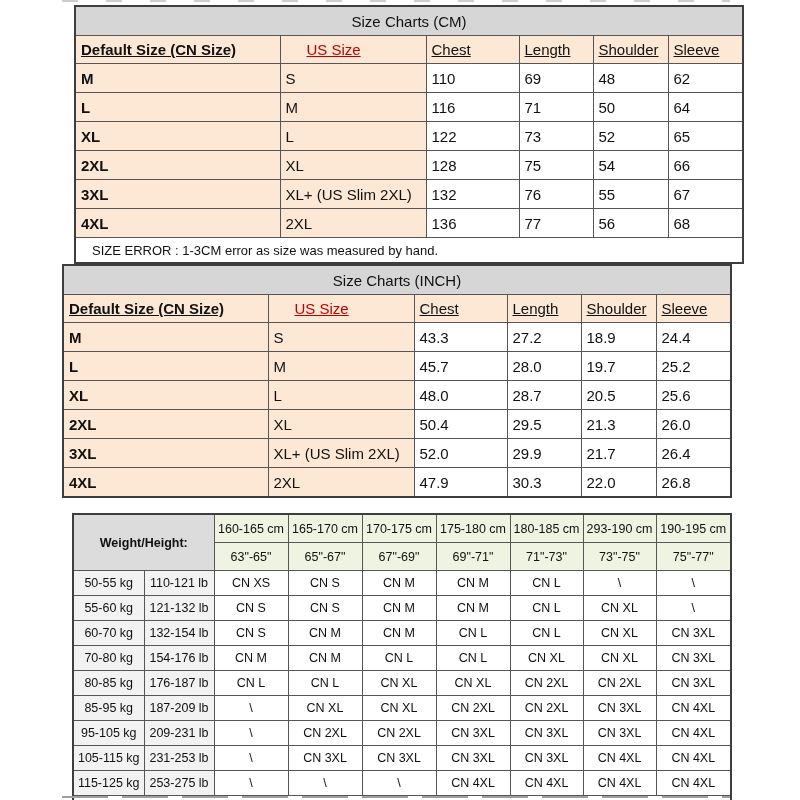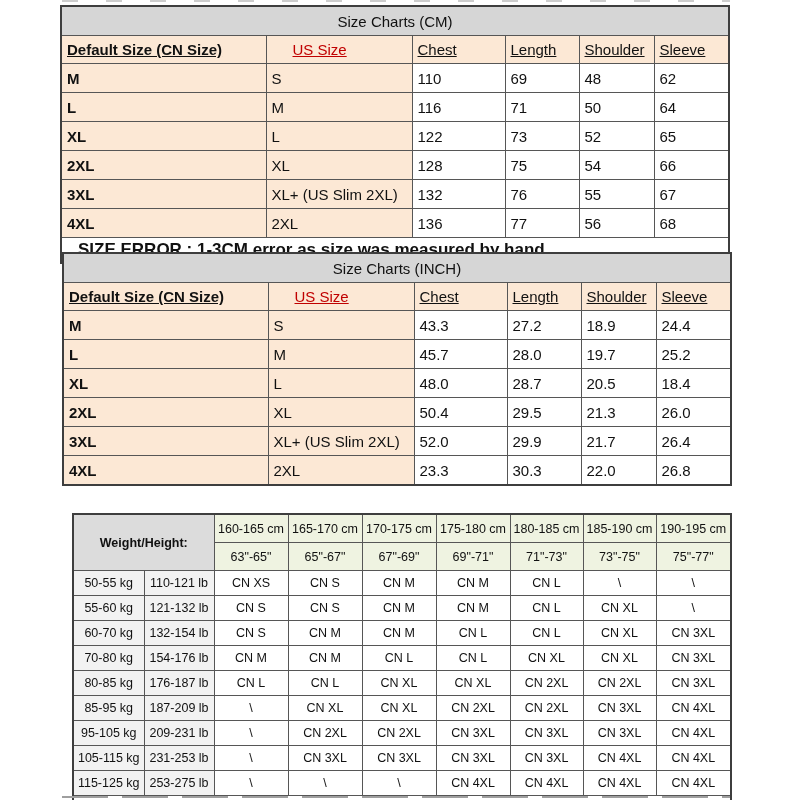--- a/index.html
+++ b/index.html
@@ -6,31 +6,31 @@
   body{
     width:800px;height:800px;background:#ffffff;position:relative;
     font-family:"Liberation Sans","DejaVu Sans",sans-serif;
     color:#111;overflow:hidden;
   }
   table{border-collapse:collapse;table-layout:fixed;position:absolute;
         border:2px solid var(--border-dark,#3e3e3e);background:#fff;}
   td{border:1px solid var(--border-inner,#565656);overflow:hidden;white-space:nowrap;}
 
   
-  #table-cm{left:60px;top:5px;width:668px;}
-  #table-inch{left:62px;top:252px;width:668px;}
+  #table-cm{left:74px;top:5px;width:668px;}
+  #table-inch{left:62px;top:264px;width:668px;}
   .size-chart td{font-size:15px;padding:1px 5px;vertical-align:middle;}
   .size-chart .trow td{background:var(--title-bar-gray,#d6d6d6);text-align:center;height:26px;}
   .size-chart .hrow td{background:var(--header-peach,#fce8d5);height:25px;text-decoration:underline;}
   .size-chart .hrow td.c0{font-weight:bold;}
   .size-chart .hrow td.c1{color:var(--us-size-red,#c00000);padding-left:26px;}
   .size-chart .drow td{height:26px;}
   .size-chart .drow td.cn{background:var(--header-peach,#fce8d5);font-weight:bold;}
   .size-chart .drow td.us{background:var(--header-peach,#fce8d5);}
-  .size-chart .nrow td{height:20px;font-size:17px;padding:2px 16px;font-weight:bold;}
+  .size-chart .nrow td{height:20px;font-size:13px;padding:2px 16px;}
 
   
   #table-wh{left:72px;top:513px;width:658px;}
   #table-wh td{font-size:12.5px;text-align:center;vertical-align:middle;padding:1px 2px;}
   #table-wh .hrow td{height:25px;background:var(--height-header-green,#eff3e1);}
   #table-wh td.corner{background:var(--corner-gray,#dcdcdc);font-weight:bold;}
   #table-wh .drow td{height:22px;}
   #table-wh .drow td.kg,#table-wh .drow td.lb{background:var(--weight-col-gray,#f2f2f2);}
   #table-wh .nrow td{height:21px;text-align:left;font-size:13px;padding:2px 4px;
                      color:var(--note-red,#a63a3a);}
@@ -156,42 +156,42 @@
         <td class="num">28.0</td>
         <td class="num">19.7</td>
         <td class="num">25.2</td>
       </tr>
       <tr class="drow">
         <td class="cn">XL</td>
         <td class="us">L</td>
         <td class="num">48.0</td>
         <td class="num">28.7</td>
         <td class="num">20.5</td>
-        <td class="num">18.4</td>
+        <td class="num">25.6</td>
       </tr>
       <tr class="drow">
         <td class="cn">2XL</td>
         <td class="us">XL</td>
         <td class="num">50.4</td>
         <td class="num">29.5</td>
         <td class="num">21.3</td>
         <td class="num">26.0</td>
       </tr>
       <tr class="drow">
         <td class="cn">3XL</td>
         <td class="us">XL+ (US Slim 2XL)</td>
         <td class="num">52.0</td>
         <td class="num">29.9</td>
         <td class="num">21.7</td>
         <td class="num">26.4</td>
       </tr>
       <tr class="drow">
         <td class="cn">4XL</td>
         <td class="us">2XL</td>
-        <td class="num">23.3</td>
+        <td class="num">47.9</td>
         <td class="num">30.3</td>
         <td class="num">22.0</td>
         <td class="num">26.8</td>
       </tr>
     </tbody>
 </table>
 
 <table id="table-wh">
   <colgroup>
       <col style="width:71px">
@@ -205,21 +205,21 @@
       <col style="width:75px">
     </colgroup>
   <tbody>
       <tr class="hrow">
         <td class="corner" rowspan="2" colspan="2">Weight/Height:</td>
         <td>160-165 cm</td>
         <td>165-170 cm</td>
         <td>170-175 cm</td>
         <td>175-180 cm</td>
         <td>180-185 cm</td>
-        <td>185-190 cm</td>
+        <td>293-190 cm</td>
         <td>190-195 cm</td>
       </tr>
       <tr class="hrow">
         <td>63"-65"</td>
         <td>65"-67"</td>
         <td>67"-69"</td>
         <td>69"-71"</td>
         <td>71"-73"</td>
         <td>73"-75"</td>
         <td>75"-77"</td>

